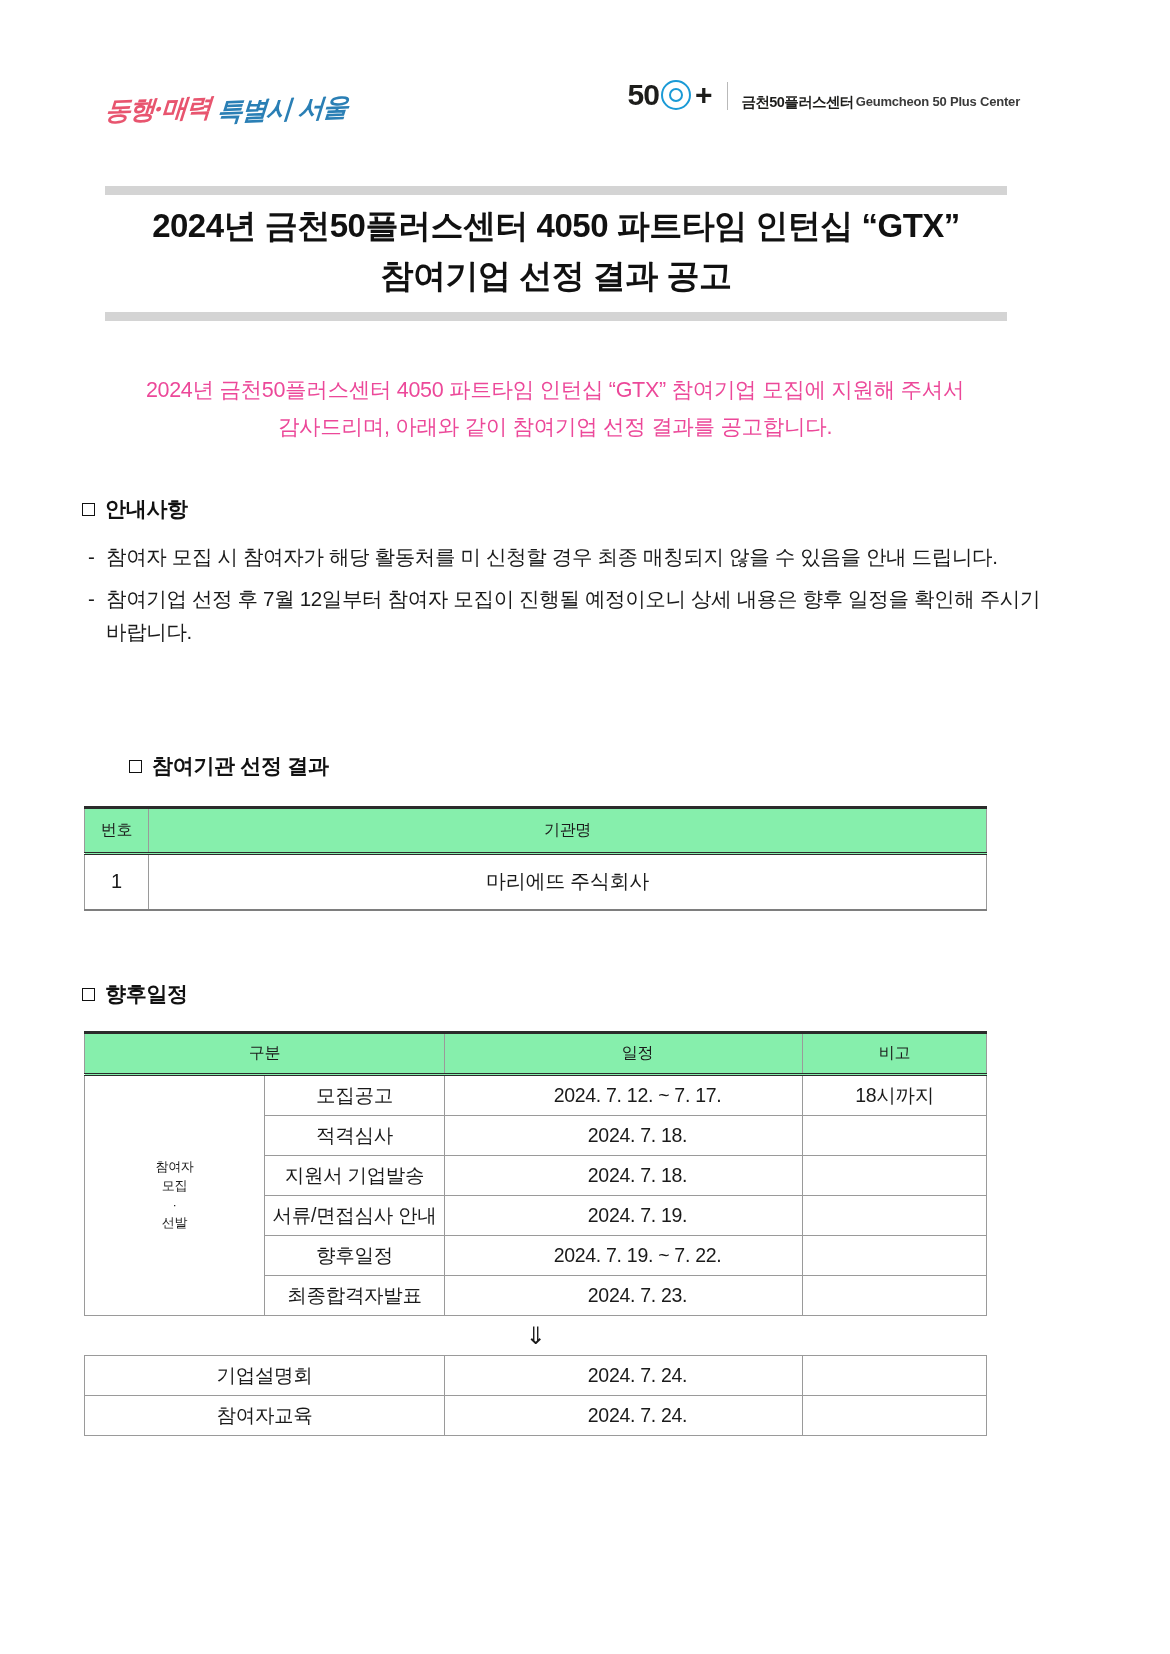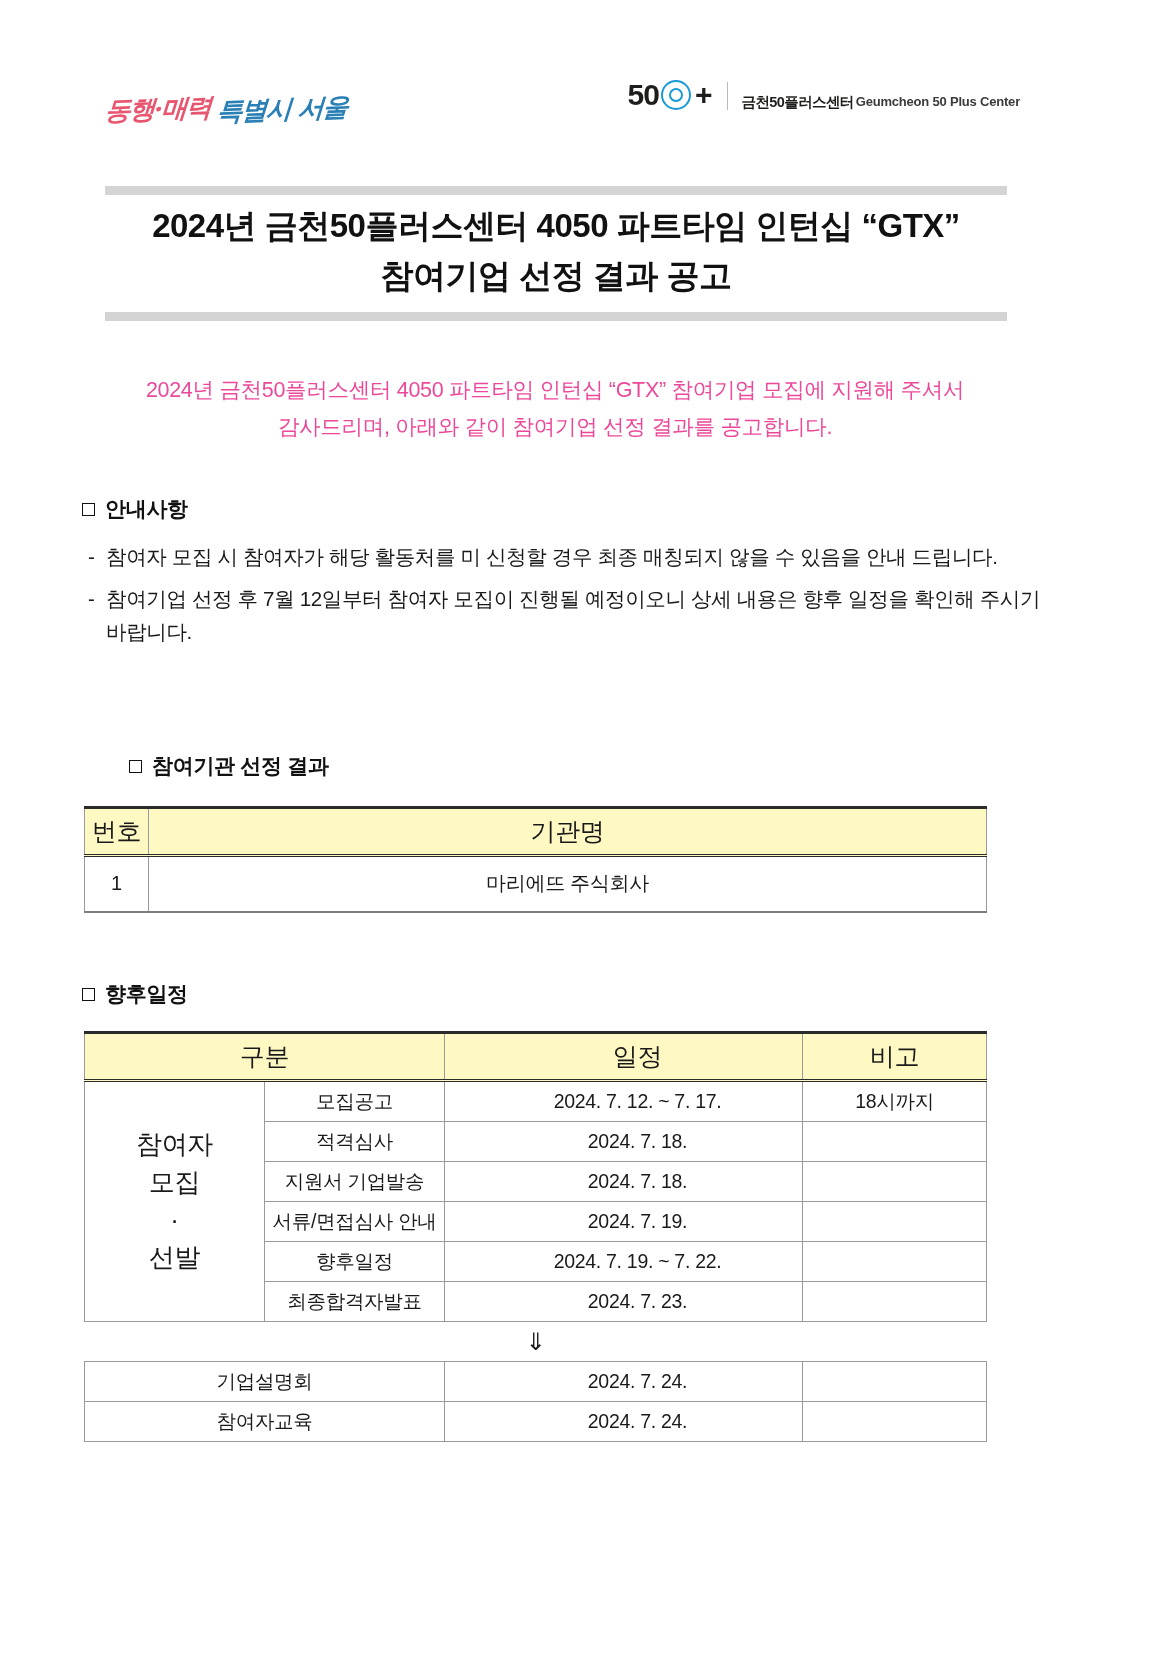--- a/index.html
+++ b/index.html
@@ -235,25 +235,25 @@
   }
   .tbl td, .tbl th {
     border: 1px solid #9a9a9a;
     text-align: center;
     vertical-align: middle;
     font-weight: 400;
     padding: 6px 4px;
     background: #ffffff;
   }
   .tbl thead th {
-    background: #fef9c3;
+    background: #86efac;
     border-top: 3px solid #2b2b2b;
     border-bottom: 3px double #2b2b2b;
     font-weight: 400;
-    font-size: 25px;
+    font-size: 16px;
   }
 
   
   #table-result {
     left: 84px;
     top: 806px;
     width: 903px;
   }
   #table-result thead th { height: 46px; }
   #table-result tbody td { height: 56px; font-size: 20px; }
@@ -267,21 +267,21 @@
     width: 903px;
   }
   #table-schedule thead th { height: 42px; }
   #table-schedule tbody td { height: 36px; font-size: 19.5px; }
   #table-schedule .c-group { width: 96px; }
   #table-schedule .c-step  { width: 265px; }
   #table-schedule .c-date  { width: 358px; padding-left: 32px; }
   #table-schedule .c-note  { width: 184px; }
   #table-schedule .group-cell {
     line-height: 1.45;
-    font-size: 26px;
+    font-size: 13px;
     white-space: pre-line;
   }
   #table-schedule .arrow-row td {
     height: 40px;
     font-size: 24px;
     border-left: none;
     border-right: none;
     padding: 0;
   }
   #table-schedule .last-block td { height: 40px; }

